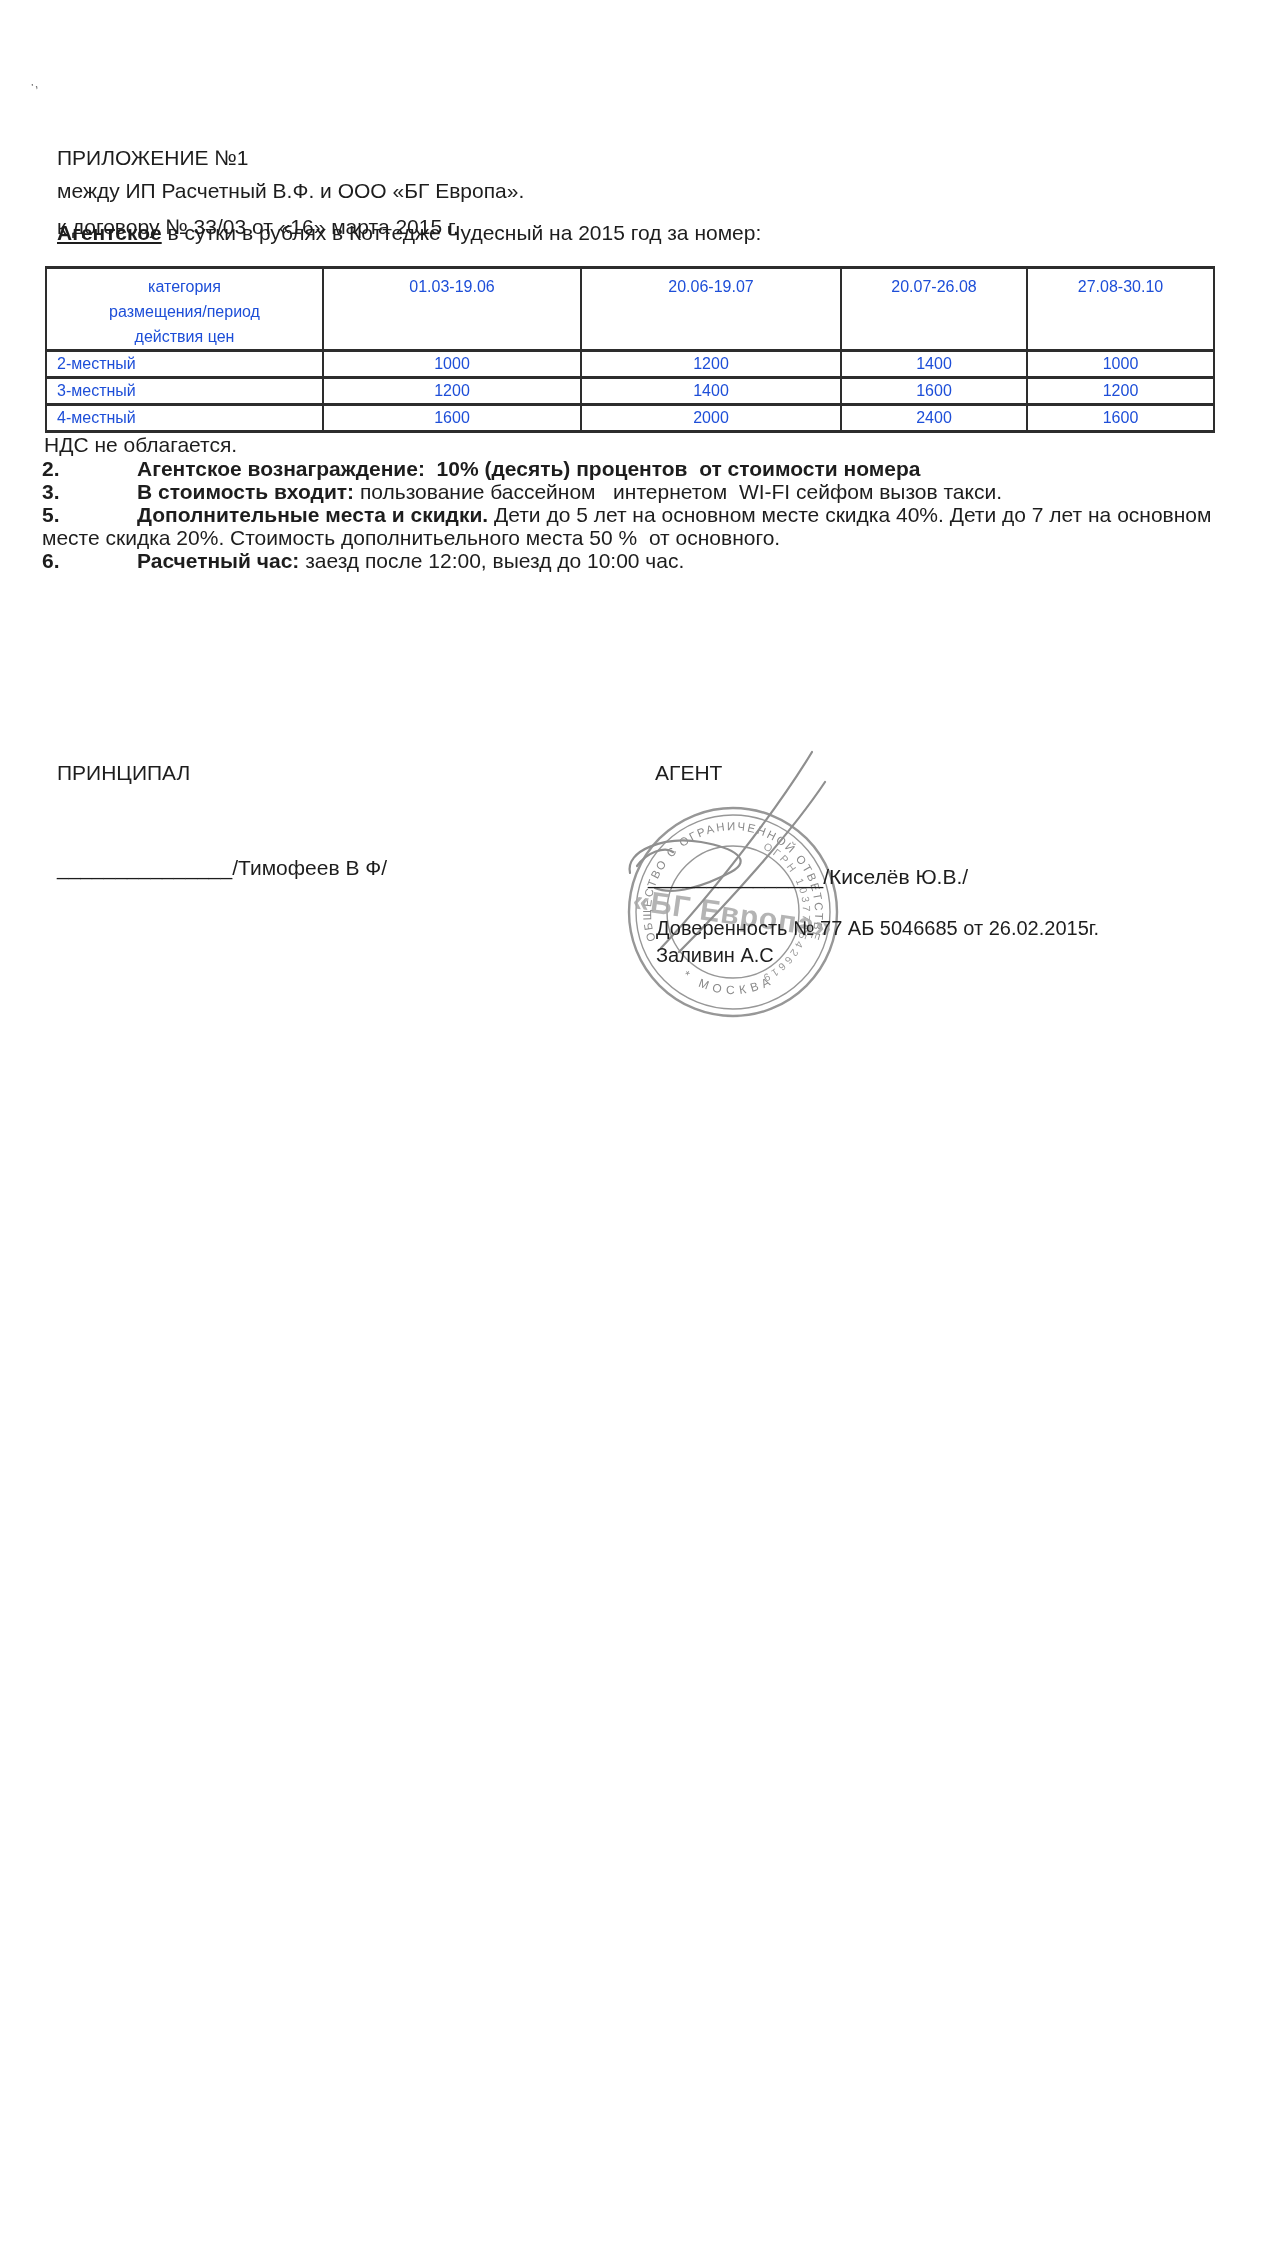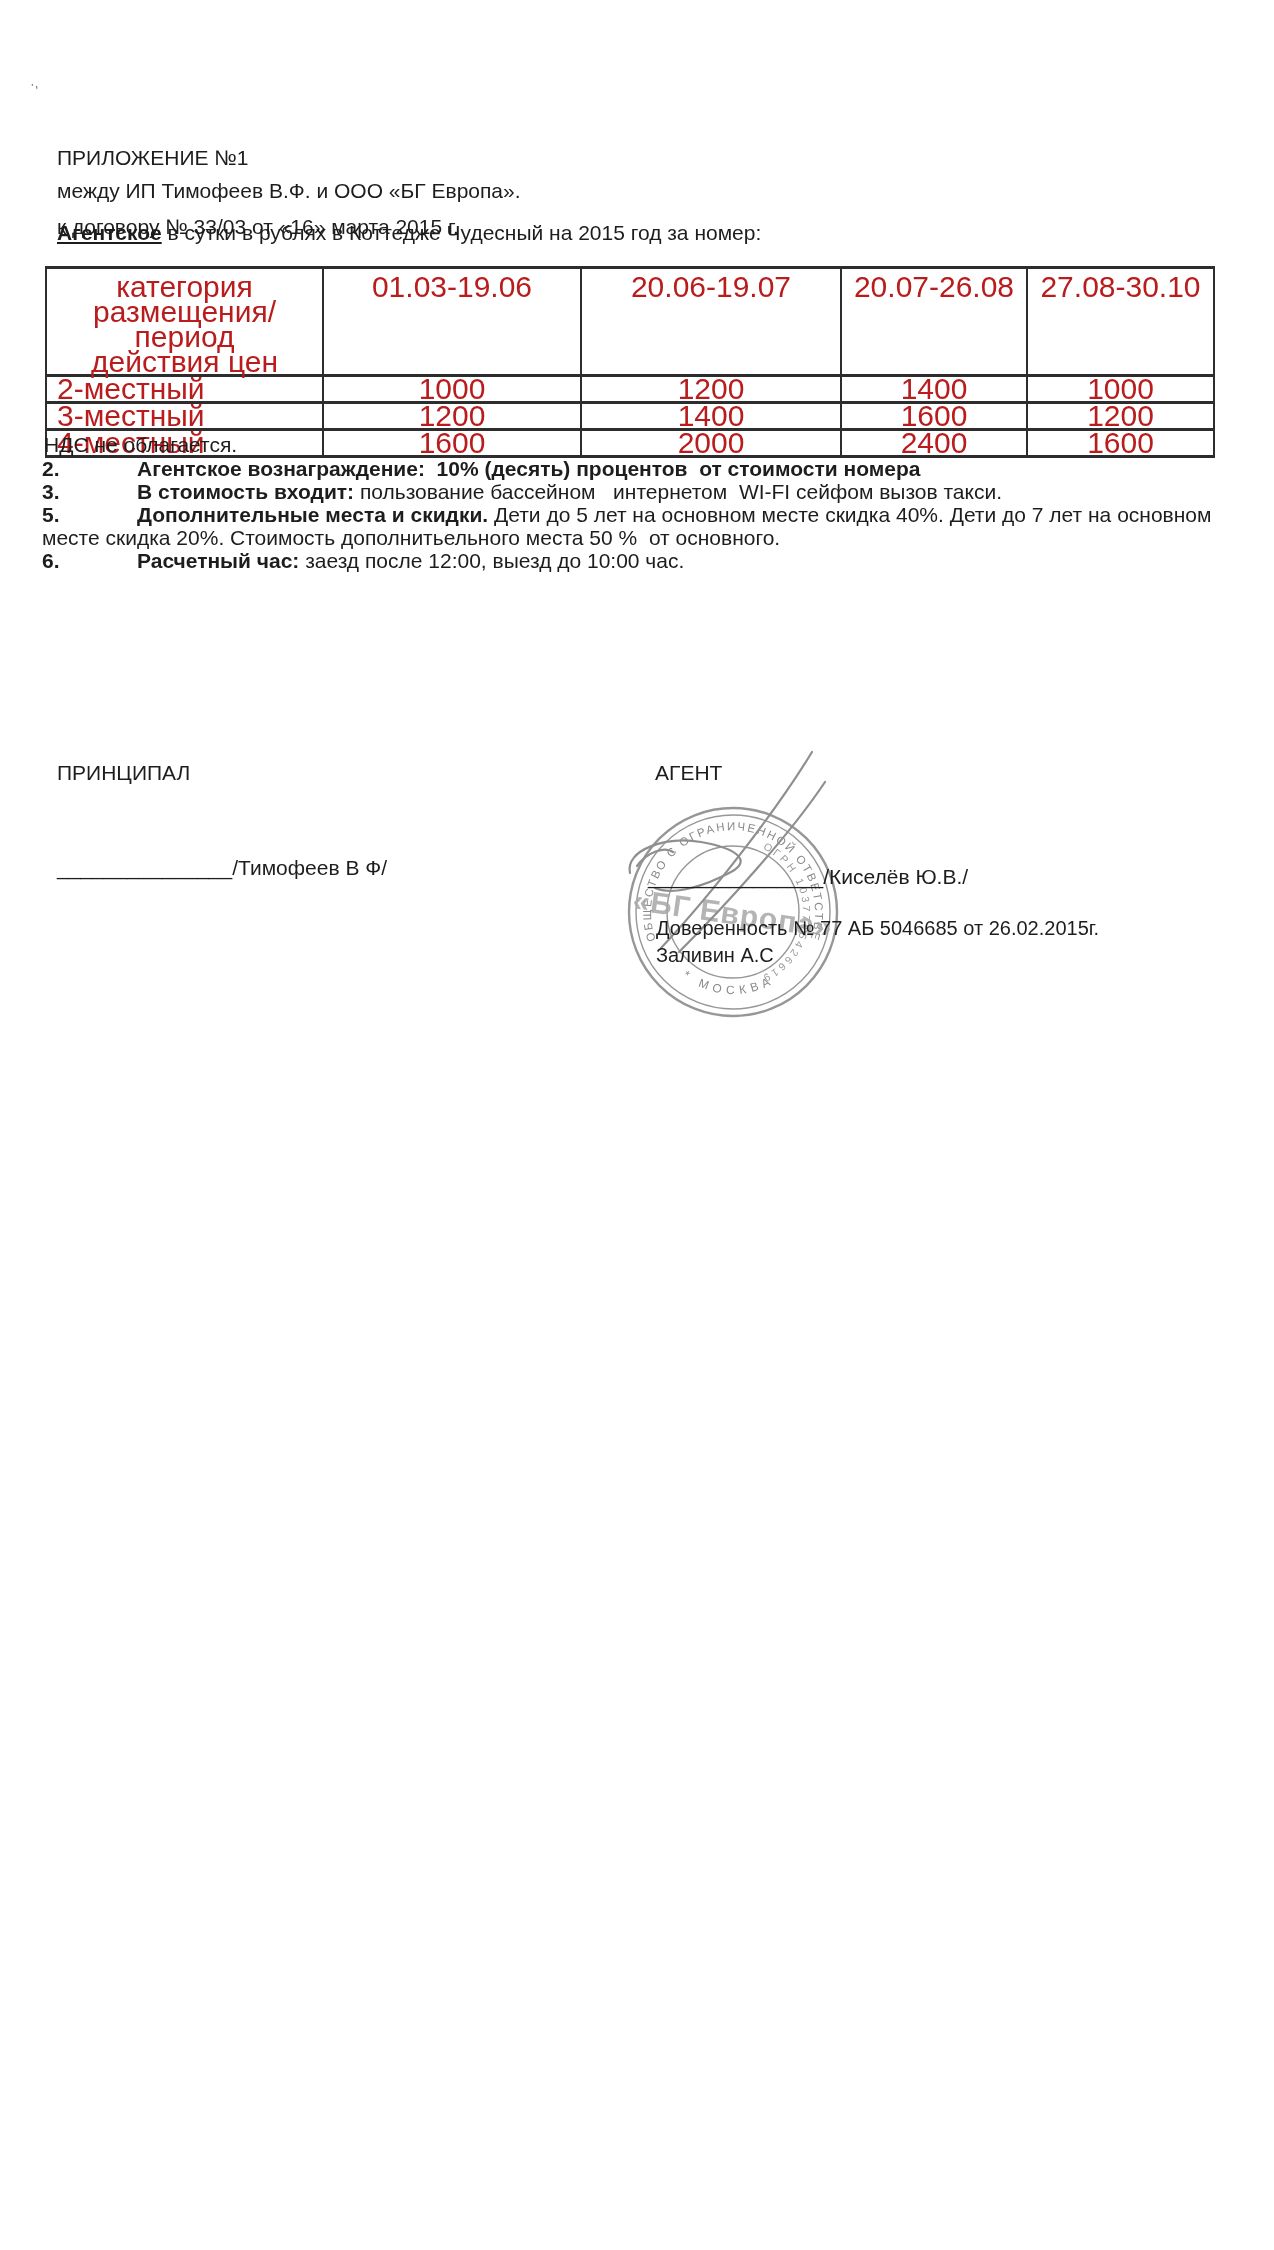--- a/index.html
+++ b/index.html
@@ -18,21 +18,21 @@
     font-size:13px;color:#6a6a6a;transform:rotate(-12deg);
   }
   .doc-title{left:57px;top:100px;font-size:21px;line-height:23px;white-space:pre-wrap;}
   .parties{left:57px;top:179px;font-size:21px;white-space:pre-wrap;}
   .intro{left:57px;top:221px;font-size:21px;white-space:pre-wrap;}
   .intro .lead{font-weight:bold;text-decoration:underline;}
 
   table.price{
     position:absolute;left:45px;top:266px;width:1168px;
     border-collapse:collapse;table-layout:fixed;
-    font-size:30px;color:#b91c1c;padding-left:16px;
+    font-size:16px;color:#1d4ed8;padding-left:16px;
   }
   table.price th,table.price td{
     border-top:3px solid #2d2d2d;border-bottom:3px solid #2d2d2d;
     border-left:2px solid #2d2d2d;border-right:2px solid #2d2d2d;
     font-weight:normal;padding:0;
   }
   table.price thead th{height:72px;vertical-align:top;text-align:center;padding-top:5px;line-height:25px;}
   table.price thead th.cat{white-space:pre-line;}
   table.price tbody td{height:24px;text-align:center;line-height:24px;}
   table.price tbody td.rowlabel{text-align:left;padding-left:10px;}
@@ -55,21 +55,21 @@
 
 <div class="page">
 
   <span class="corner-mark">·‚</span>
 
   <div class="abs doc-title textlayer">
     <div>ПРИЛОЖЕНИЕ №1</div>
     <div>к договору № 33/03 от «16» марта 2015 г.</div>
   </div>
 
-  <div class="abs parties textlayer">между ИП Тимофеев В.Ф. и ООО «БГ Европа».</div>
+  <div class="abs parties textlayer">между ИП Расчетный В.Ф. и ООО «БГ Европа».</div>
 
   <div class="abs intro textlayer"><span class="lead">Агентское</span><span> в сутки в рублях в Коттедже Чудесный на 2015 год за номер:</span></div>
 
   <table class="price">
     <colgroup>
       <col style="width:277px">
         <col style="width:258px">
         <col style="width:260px">
       <col style="width:186px">
         <col style="width:187px">

